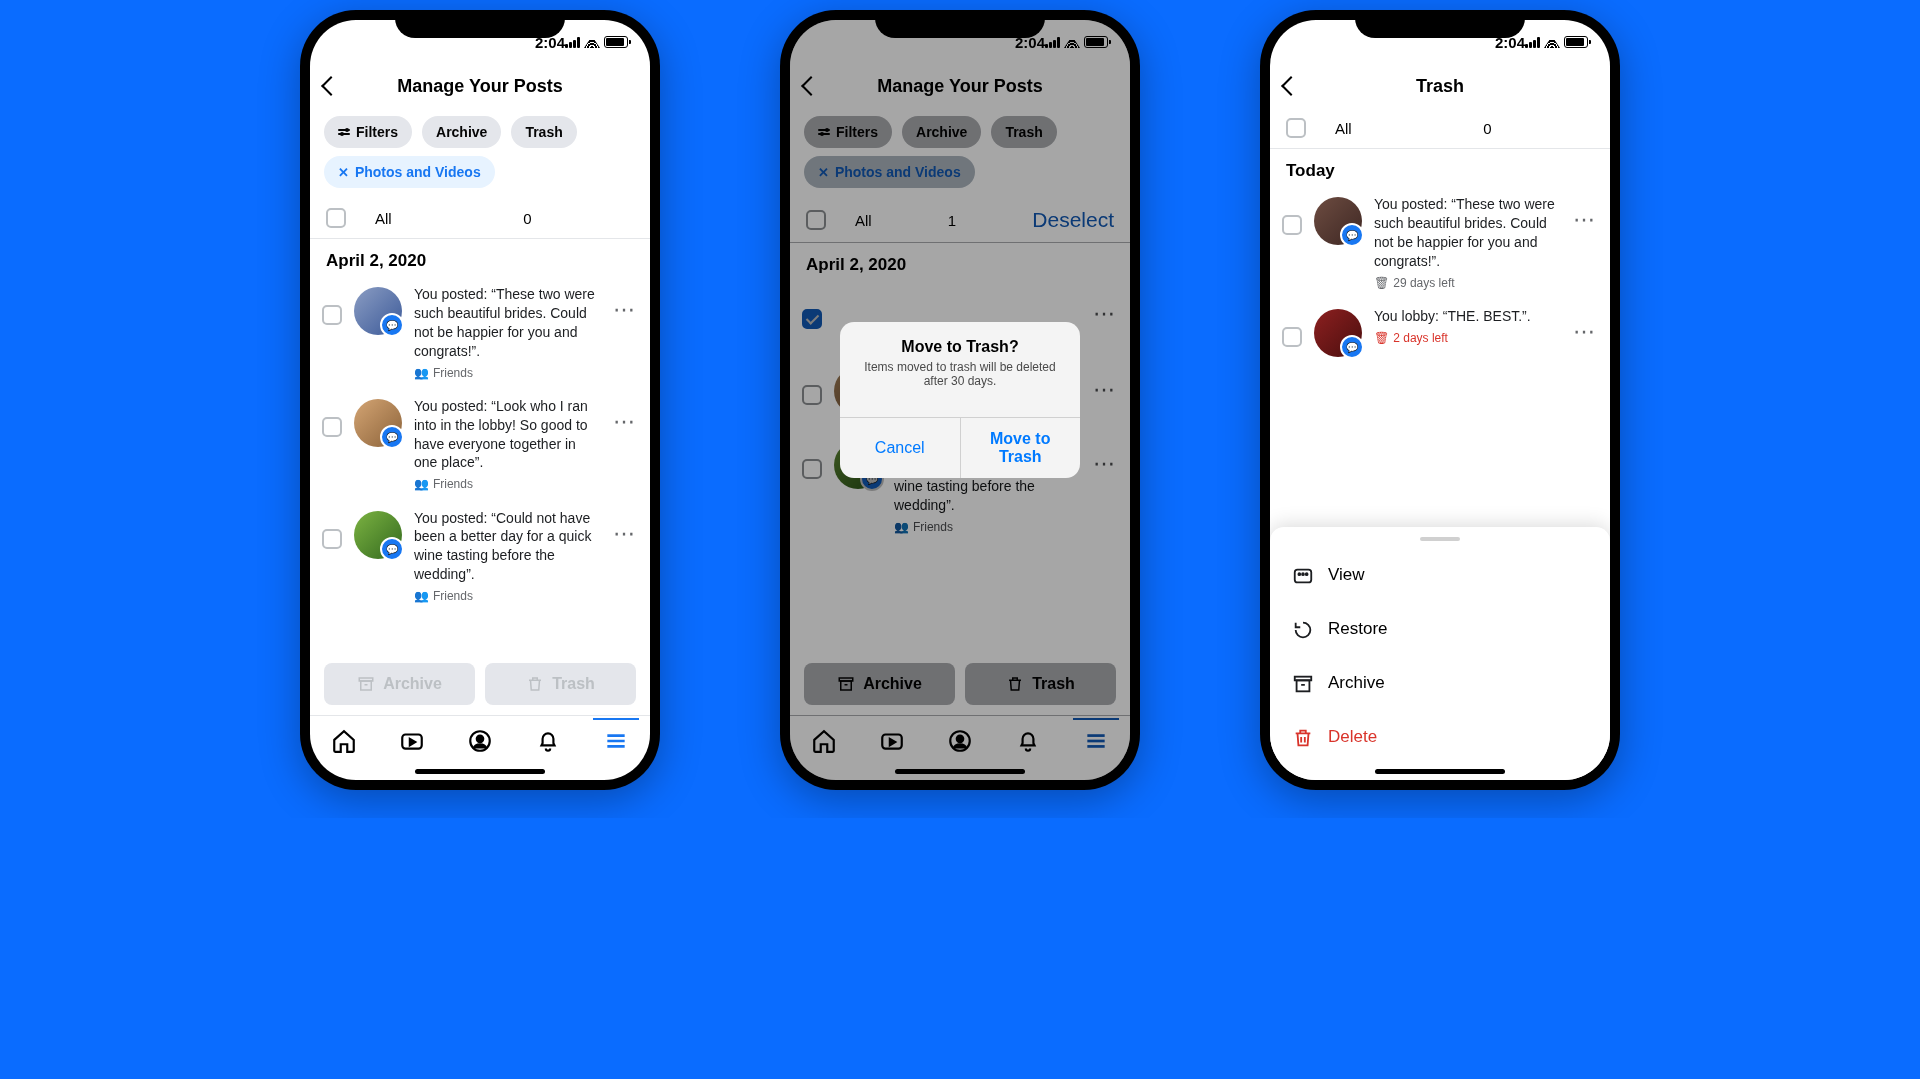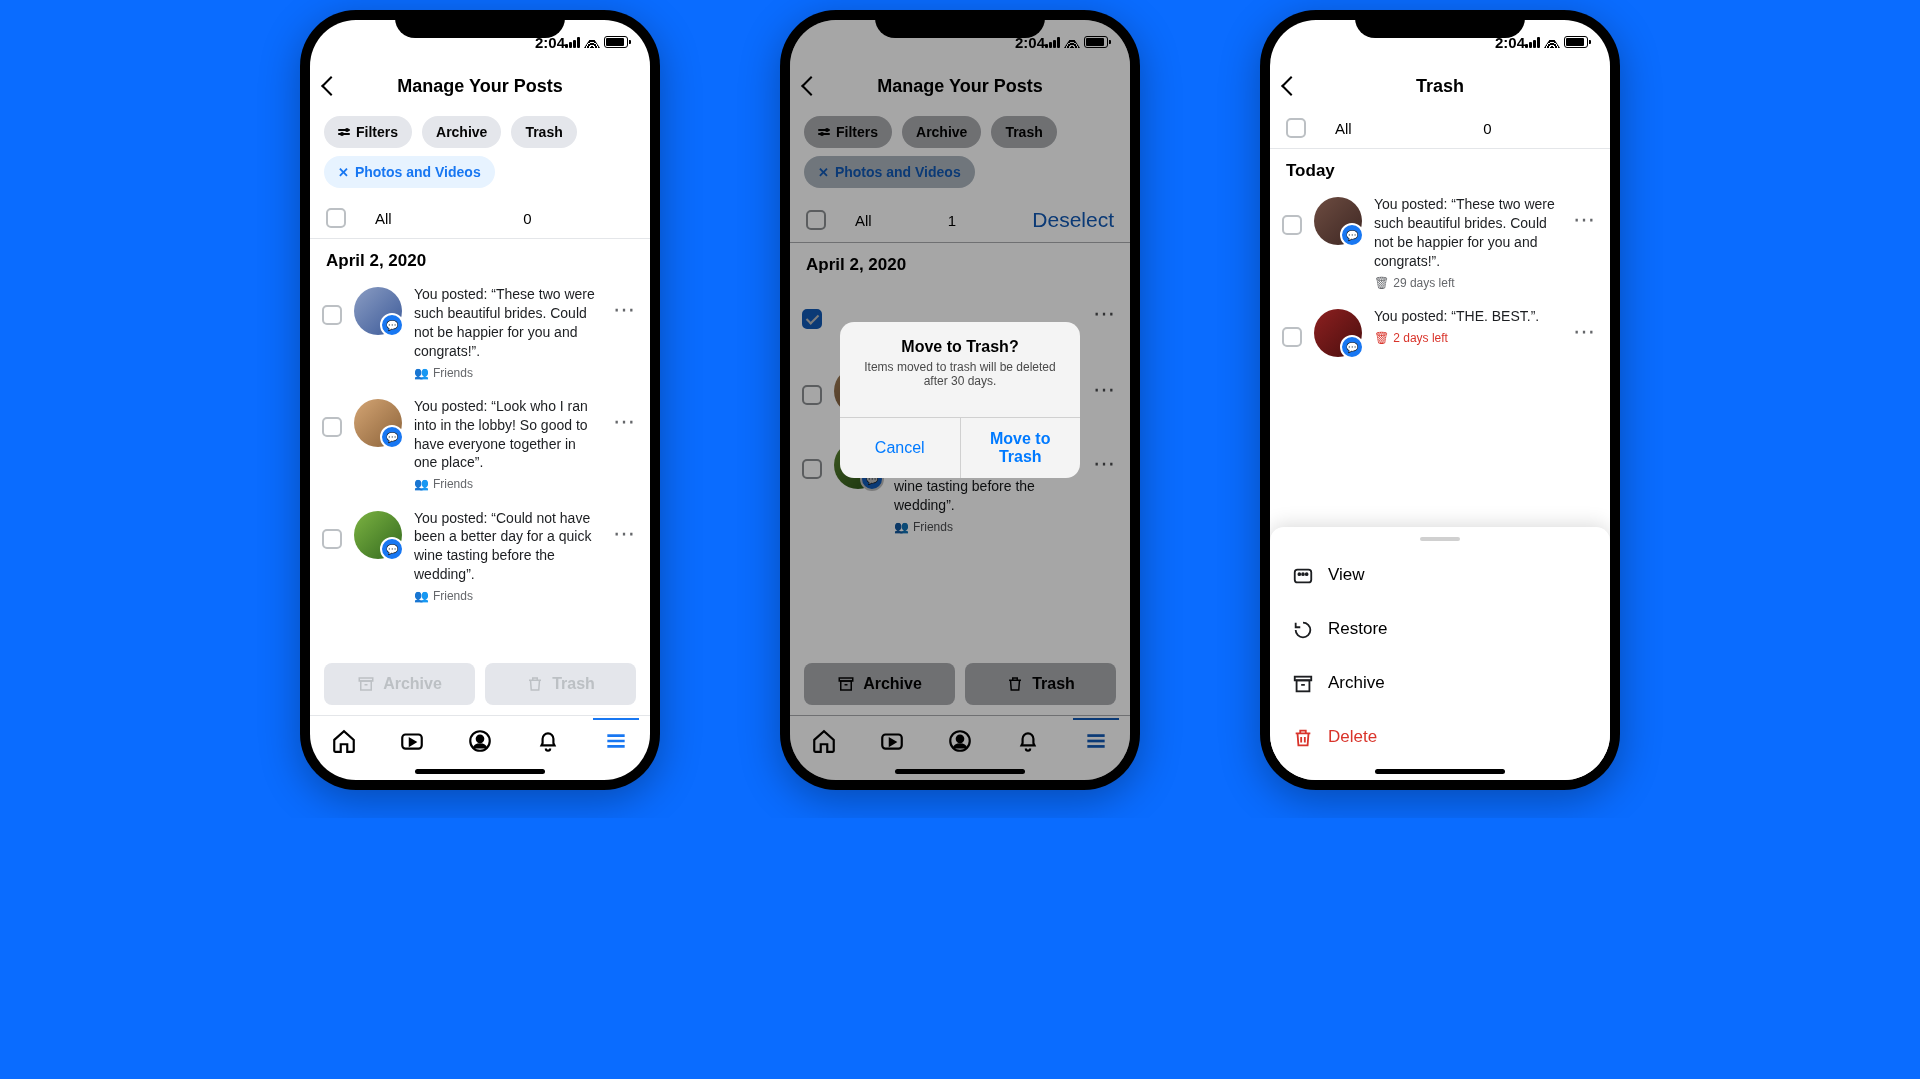--- a/index.html
+++ b/index.html
@@ -376,21 +376,21 @@
         <span class="avatar p4"></span>
         <div class="post-body"><span>You posted: “These two were such beautiful brides. Could not be happier for you and congrats!”.</span><div class="meta">
                 <span>🗑</span>
                 <span>29 days left</span>
               </div></div>
         <span class="more">⋯</span>
       </div>
       <div class="post">
         <span class="checkbox"></span>
         <span class="avatar p5"></span>
-        <div class="post-body"><span>You posted: “THE. BEST.”.</span><div class="meta danger">
+        <div class="post-body"><span>You lobby: “THE. BEST.”.</span><div class="meta danger">
                 <span>🗑</span>
                 <span>2 days left</span>
               </div></div>
         <span class="more">⋯</span>
       </div>
     </div>
     <div class="sheet">
       <div class="sheet-handle"></div>
       <div class="sheet-item">
             <svg viewBox="0 0 24 24">

